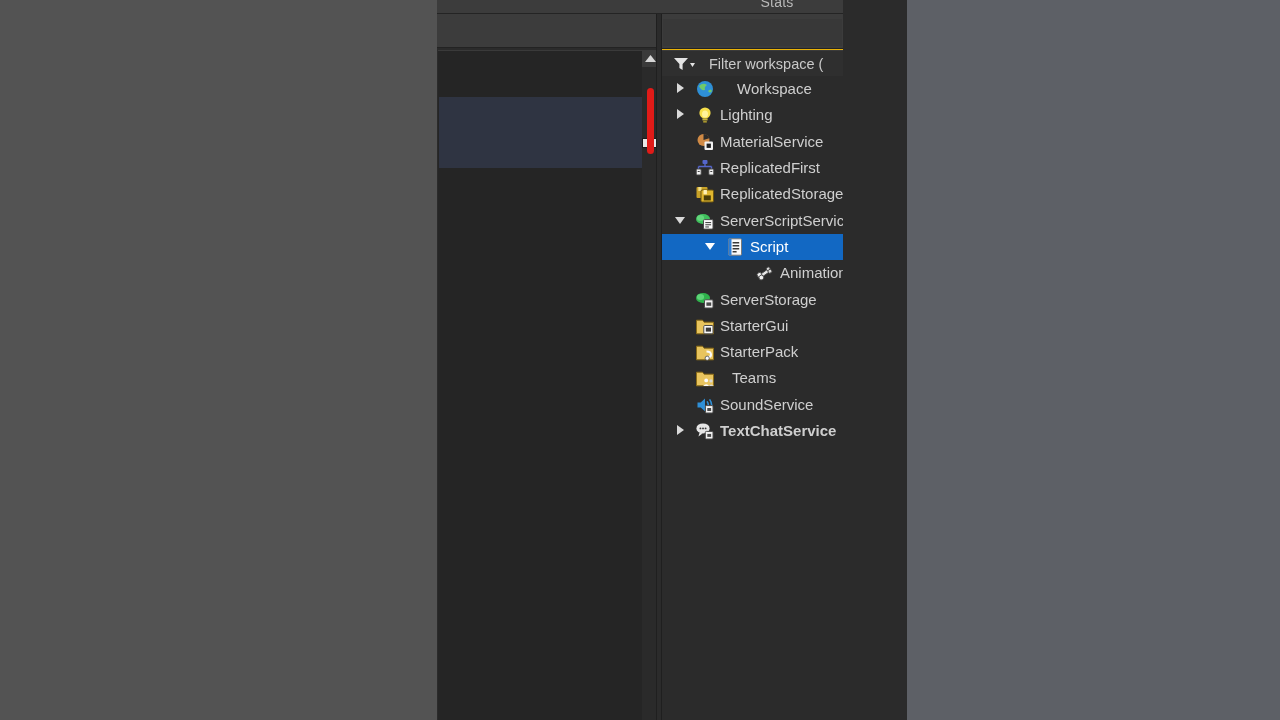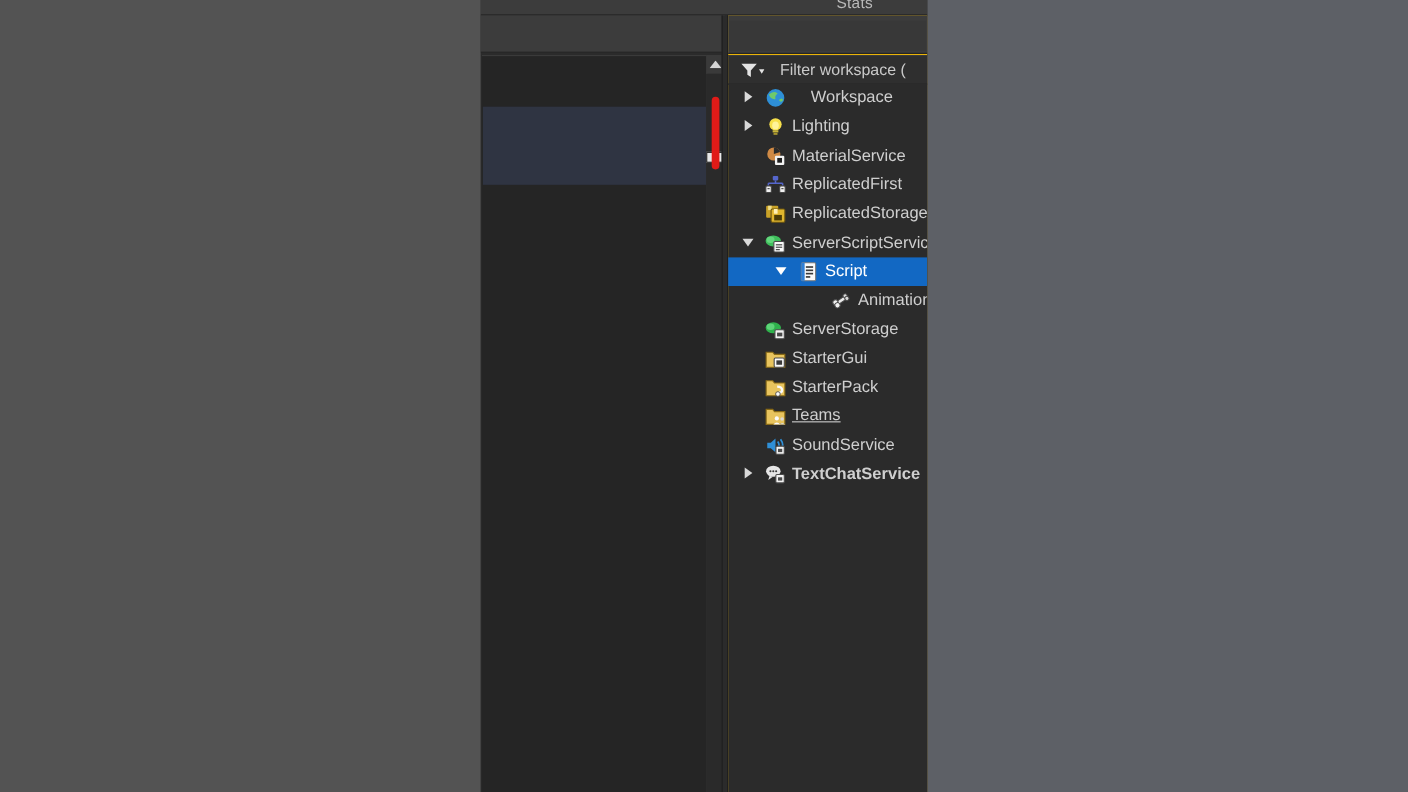--- a/index.html
+++ b/index.html
@@ -11,21 +11,21 @@
   }
   #stage{position:relative;width:1280px;height:720px;}
 
   
   .letterbox{position:absolute;top:0;height:720px;background:#535353;}
   .letterbox.left{left:0;width:437px;}
   .letterbox.right{left:843px;width:437px;background:#5d6066;}
 
   
   #content{
-    position:absolute;left:437px;top:0;width:406px;height:720px;
+    position:absolute;left:437px;top:0;width:470px;height:720px;
     background:#2b2b2b;overflow:hidden;
   }
 
   
   .topstrip{position:absolute;left:0;top:0;width:406px;height:14px;background:#3c3c3c;}
   .topstrip .divline{position:absolute;left:0;top:13px;width:406px;height:1px;background:#242424;}
   .stats-tab{
     position:absolute;left:280px;top:-6px;width:120px;height:18px;
     color:#b9b9b9;font-size:14px;text-align:center;letter-spacing:.2px;
     overflow:hidden;
@@ -277,21 +277,21 @@
             <div class="label" style="left: 58px; width: 123px;">StarterPack</div>
           </div>
           <div class="row">
             <div class="ico" style="left: 33px;"><svg width="20" height="20" viewBox="0 0 20 20">
                 <path d="M1.5 4.2 h6 l1.6 2 h9.4 v11.6 h-17Z" fill="#e8c45e" stroke="#8a6b16" stroke-width="1"></path>
                 <circle cx="11.2" cy="12.4" r="1.9" fill="#fafafa"></circle>
                 <circle cx="16" cy="12.9" r="1.6" fill="#d8d8d8"></circle>
                 <path d="M8 18 q3.2 -3.6 6.4 0Z" fill="#fafafa"></path>
                 <path d="M13.6 18 q2.6 -3 5.2 0Z" fill="#d8d8d8"></path>
               </svg></div>
-            <div class="label" style="left: 58px; width: 123px; text-decoration: underline;">Teams</div>
+            <div class="label" style="left: 70px; width: 123px;">Teams</div>
           </div>
           <div class="row">
             <div class="ico" style="left: 33px;"><svg width="20" height="20" viewBox="0 0 20 20">
                 <path d="M2.5 7.4 h3.2 L10 3.6 v12.6 L5.7 12.6 H2.5Z" fill="#2f8fd6"></path>
                 <path d="M12 6.4 q2.6 3.6 0 7.2" stroke="#2f8fd6" stroke-width="1.6" fill="none"></path>
                 <path d="M14.6 4.4 q4 5.6 0 11.2" stroke="#2f8fd6" stroke-width="1.6" fill="none"></path>
                 <rect x="10.4" y="10.6" width="7.6" height="7.4" rx="1" fill="#f2f2f2" stroke="#4a4a4a" stroke-width="1"></rect>
                 <rect x="12.3" y="13" width="3.8" height="3" fill="#4a4a4a"></rect>
               </svg></div>
             <div class="label" style="left: 58px; width: 123px;">SoundService</div>

